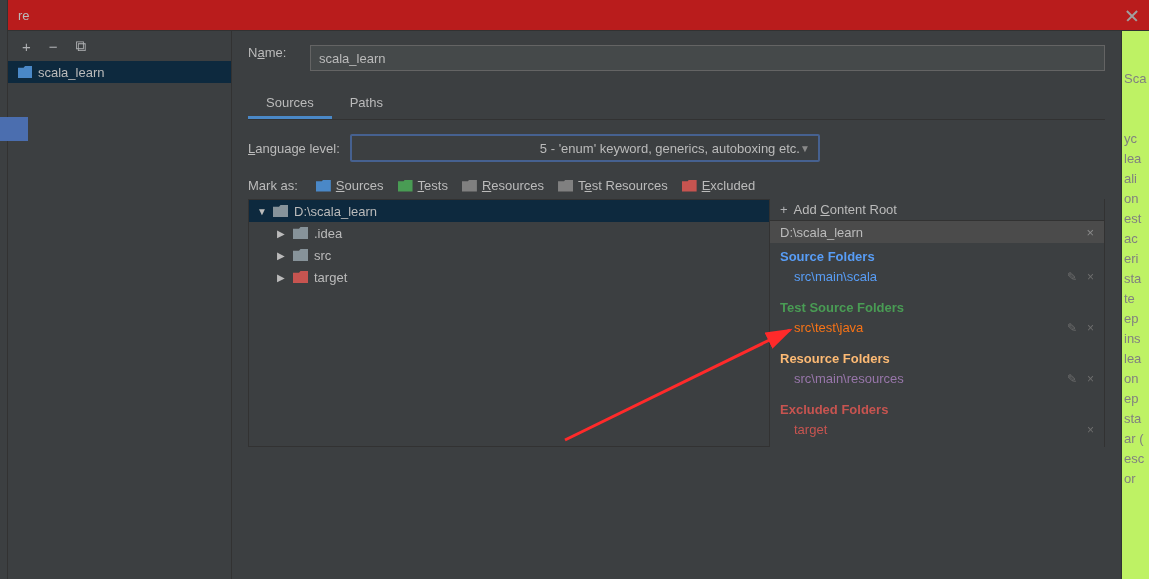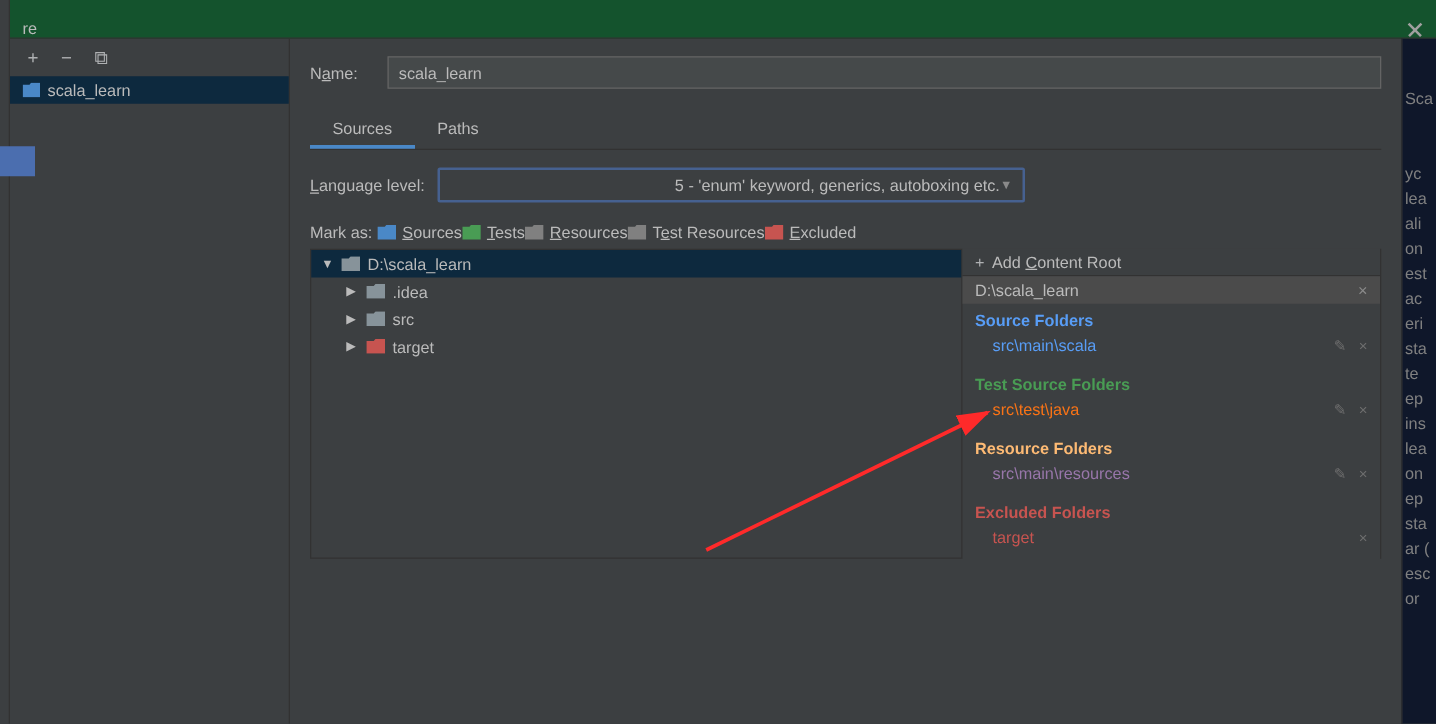--- a/index.html
+++ b/index.html
@@ -1,44 +1,44 @@
 <!DOCTYPE html>
 <html><head>
 <meta charset="utf-8">
 <style>
   * { box-sizing: border-box; margin: 0; padding: 0; font-family: "Segoe UI", Arial, sans-serif; font-size: 13px; }
   body { background: #3c3f41; color: #bbbbbb; width: 1149px; height: 579px; overflow: hidden; position: relative; }
   .outer { display: flex; height: 100%; }
   .leftspine { width: 28px; background: #3c3f41; border-right: 1px solid #323232; position: relative; }
   .leftspine .active { position: absolute; left: 0; top: 117px; width: 28px; height: 24px; background: #4b6eaf; }
   .dialog { flex: 1; background: #3c3f41; display: flex; flex-direction: column; }
-  .titlebar { height: 31px; display: flex; align-items: flex-end; padding: 0 10px; background: #14532d; border-bottom: 1px solid #323232; }
+  .titlebar { height: 31px; display: flex; align-items: center; padding: 0 10px; background: #b91c1c; border-bottom: 1px solid #323232; }
   .titlebar .title { flex: 1; color: #bbbbbb; }
   .titlebar .close { width: 14px; height: 14px; cursor: pointer; }
   .body { flex: 1; display: flex; }
   .leftpanel { width: 224px; border-right: 1px solid #323232; display: flex; flex-direction: column; }
   .toolbar { height: 30px; display: flex; align-items: center; padding: 0 14px; gap: 18px; }
   .toolbar span { color: #afb1b3; cursor: pointer; font-size: 15px; }
   .module-list { flex: 1; }
   .module-item { height: 22px; display: flex; align-items: center; padding: 0 10px; gap: 6px; background: #0d293e; color: #bbbbbb; }
   .module-item .icon { width: 14px; height: 12px; background: #4a88c7; clip-path: polygon(0 15%, 40% 15%, 50% 0, 100% 0, 100% 100%, 0 100%); }
   .mainpanel { flex: 1; display: flex; }
   .centerblock { flex: 1; padding: 14px 16px 14px 16px; min-width: 0; }
-  .namerow { display: flex; align-items: center; gap: 12px; margin-bottom: 18px; }
+  .namerow { display: flex; align-items: flex-start; gap: 12px; margin-bottom: 18px; }
   .namerow label { width: 50px; color: #bbbbbb; }
   .namerow label u { text-decoration: underline; }
   .namerow input { flex: 1; height: 26px; background: #45494a; border: 1px solid #646464; color: #bbbbbb; padding: 0 8px; outline: none; }
   .tabs { display: flex; gap: 0; border-bottom: 1px solid #323232; margin-bottom: 14px; }
   .tabs .tab { padding: 6px 18px; color: #bbbbbb; cursor: pointer; }
   .tabs .tab.active { border-bottom: 3px solid #4a88c7; color: #bbbbbb; }
   .langrow { display: flex; align-items: center; gap: 10px; margin-bottom: 16px; }
   .langrow label u { text-decoration: underline; }
   .langrow .select { flex: 0 0 470px; height: 28px; border: 2px solid #466190; background: #3c3f41; display: flex; align-items: center; justify-content: flex-end; padding: 0 8px; color: #bbbbbb; border-radius: 2px; cursor: pointer; }
   .langrow .select .chev { font-size: 10px; color: #8a8a8a; }
-  .markrow { display: flex; align-items: center; margin-bottom: 6px; flex-wrap: nowrap; }
+  .markrow { display: flex; align-items: center; gap: 14px; margin-bottom: 6px; flex-wrap: nowrap; }
   .markrow .lbl { color: #bbbbbb; margin-right: 4px; }
   .markitem { display: flex; align-items: center; gap: 5px; cursor: pointer; }
   .markitem .fld { width: 15px; height: 12px; clip-path: polygon(0 15%, 40% 15%, 50% 0, 100% 0, 100% 100%, 0 100%); }
   .markitem .txt u { text-decoration: underline; }
   .fld-blue { background: #4a88c7; } .fld-green { background: #499c54; } .fld-grey { background: #808080; position: relative; } .fld-orange { background: #c75450; }
   .tree-and-side { display: flex; gap: 0; }
   .tree { flex: 0 0 522px; border: 1px solid #323232; }
   .tree-row { height: 22px; display: flex; align-items: center; padding: 0 8px; gap: 6px; }
   .tree-row.selected { background: #0d293e; }
   .tree-row .arrow { width: 10px; color: #bbbbbb; font-size: 10px; }
@@ -53,21 +53,21 @@
   .rightblock .pathrow .x { color: #8a8a8a; cursor: pointer; }
   .rightblock .section { padding: 6px 10px 2px 10px; }
   .rightblock .section .h { font-weight: bold; margin-bottom: 3px; }
   .rightblock .section .entry { display: flex; align-items: center; justify-content: space-between; padding: 2px 0 8px 14px; }
   .rightblock .section .entry .actions { display: flex; gap: 10px; color: #6e6e6e; }
   .rightblock .section .entry .actions span { cursor: pointer; font-size: 12px; }
   .h-blue { color: #589df6; } .t-blue { color: #589df6; text-align: right; }
   .h-green { color: #499c54; } .t-green { color: #f97316; }
   .h-purple { color: #fdba74; } .t-purple { color: #9876aa; }
   .h-red { color: #c75450; } .t-red { color: #c75450; }
-  .rightspine { width: 28px; background: #0f172a; border-left: 1px solid #323232; color: #808080; padding-top: 40px; font-size: 12px; overflow: hidden; }
+  .rightspine { width: 28px; background: #bef264; border-left: 1px solid #323232; color: #808080; padding-top: 40px; font-size: 12px; overflow: hidden; }
   .rightspine div { height: 20px; padding-left: 2px; }
   svg.arrow-overlay { position: absolute; left: 0; top: 0; pointer-events: none; }
   .close-x::before, .close-x::after { content: ""; position: absolute; width: 14px; height: 1.5px; background: #a0a0a0; top: 50%; left: 0; }
   .close-x { position: relative; width: 14px; height: 14px; }
   .close-x::before { transform: rotate(45deg); } .close-x::after { transform: rotate(-45deg); }
 </style>
 </head>
 <body>
 
 <div class="outer">

